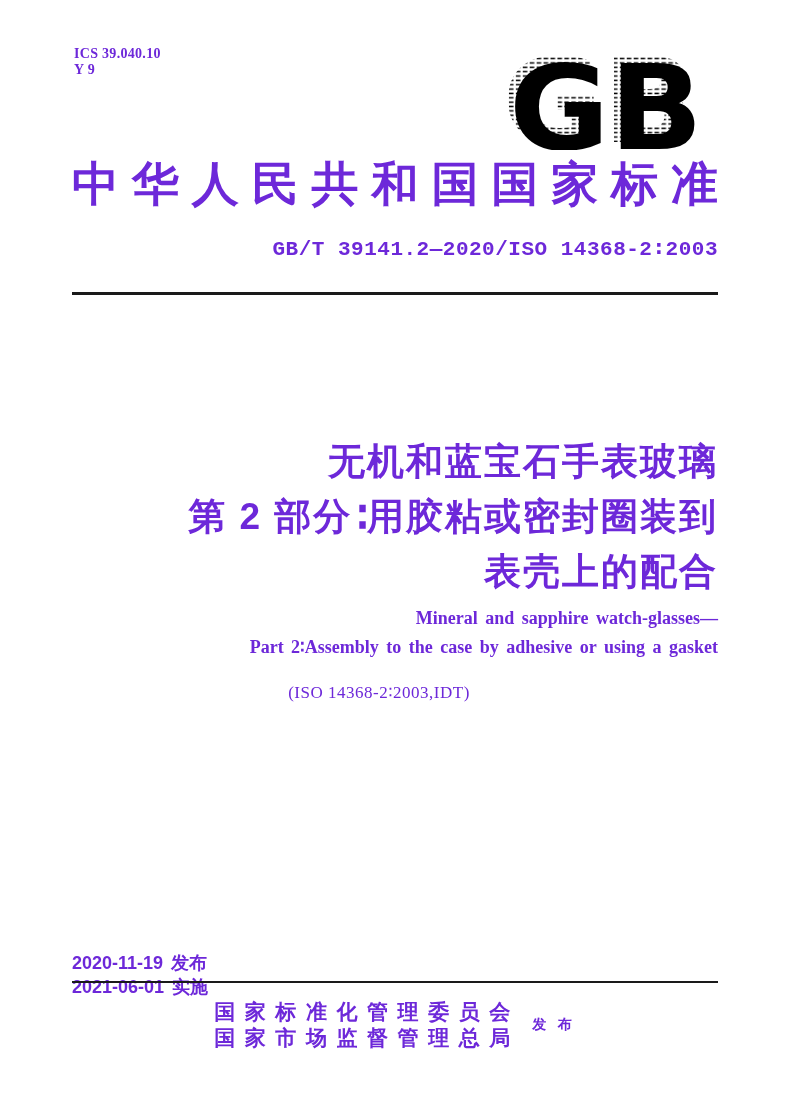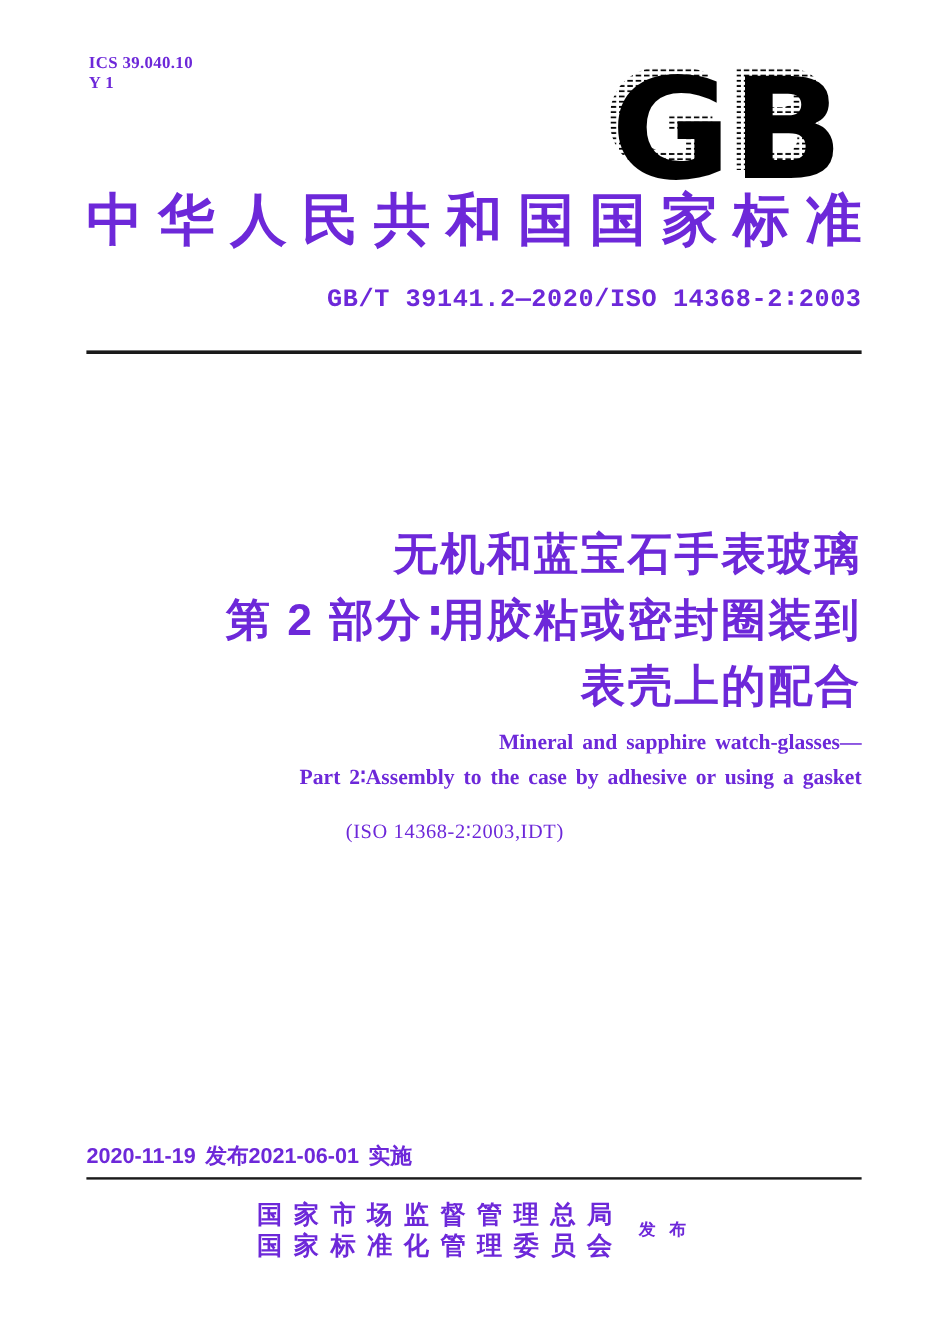--- a/index.html
+++ b/index.html
@@ -75,24 +75,25 @@
     left: 56px; top: 682px; width: 646px;
     text-align: center;
     font-family: "Liberation Serif", serif;
     font-size: 17px;
     letter-spacing: 0.5px;
   }
 
   .dates {
     left: 72px; top: 951px; width: 646px;
     display: flex;
-    justify-content: flex-start;
+    justify-content: flex-end;
     font-family: "Liberation Sans", sans-serif;
     font-weight: bold;
     font-size: 18px;
+    flex-direction: column;
   }
   .dates .date-label { margin-left: 8px; }
 
   .publisher {
     left: 72px; top: 999px; width: 646px;
     display: flex;
     justify-content: center;
     align-items: center;
   }
   .pub-lines {
@@ -116,21 +117,21 @@
     white-space: nowrap;
   }
 </style>
 </head>
 <body>
 
 <div class="page">
 
   <div class="abs ics">
     <div>ICS 39.040.10</div>
-    <div>Y 1</div>
+    <div>Y 9</div>
   </div>
 
   <svg class="abs gb-logo" viewBox="0 0 205 94" xmlns="http://www.w3.org/2000/svg" aria-hidden="true">
     <defs>
       <pattern id="gbhatch" width="7" height="4.4" patternUnits="userSpaceOnUse">
         <rect x="0" y="0" width="7" height="4.4" fill="#ffffff"></rect>
         <rect x="0" y="1.4" width="4.6" height="1.5" fill="#000000"></rect>
       </pattern>
     </defs>
     <g font-family="&quot;DejaVu Sans&quot;, sans-serif" font-weight="bold">
@@ -164,19 +165,19 @@
     </div>
     <div>
       <span>2021-06-01</span><span class="date-label">实施</span>
     </div>
   </div>
 
   <div class="abs rule rule2"></div>
 
   <div class="abs publisher">
     <div class="pub-lines">
+      <div>国家标准化管理委员会</div>
       <div>国家市场监督管理总局</div>
-      <div>国家标准化管理委员会</div>
     </div>
     <div class="pub-label">发 布</div>
   </div>
 
 </div>
 
 </body></html>

